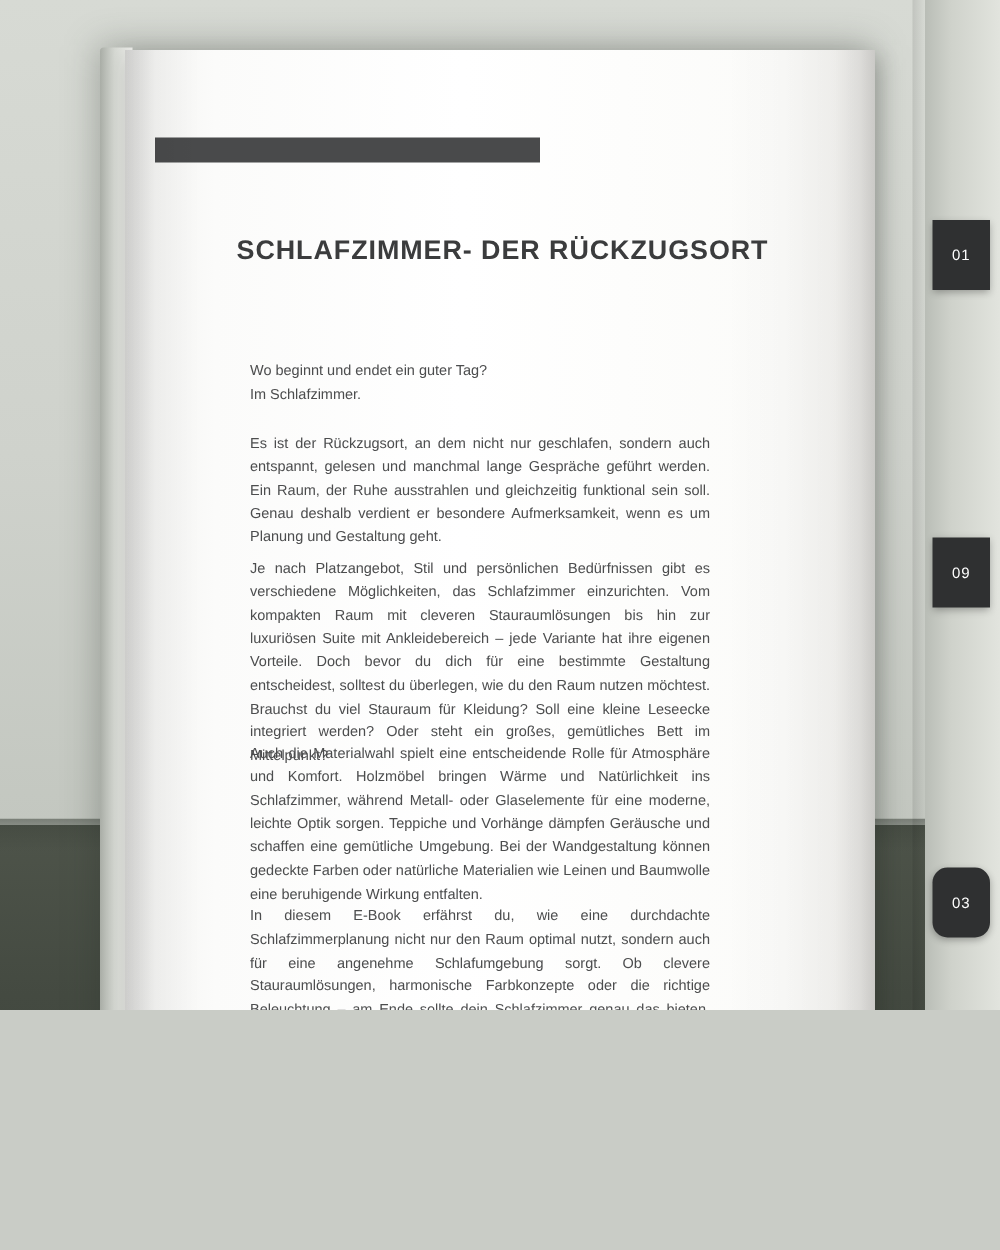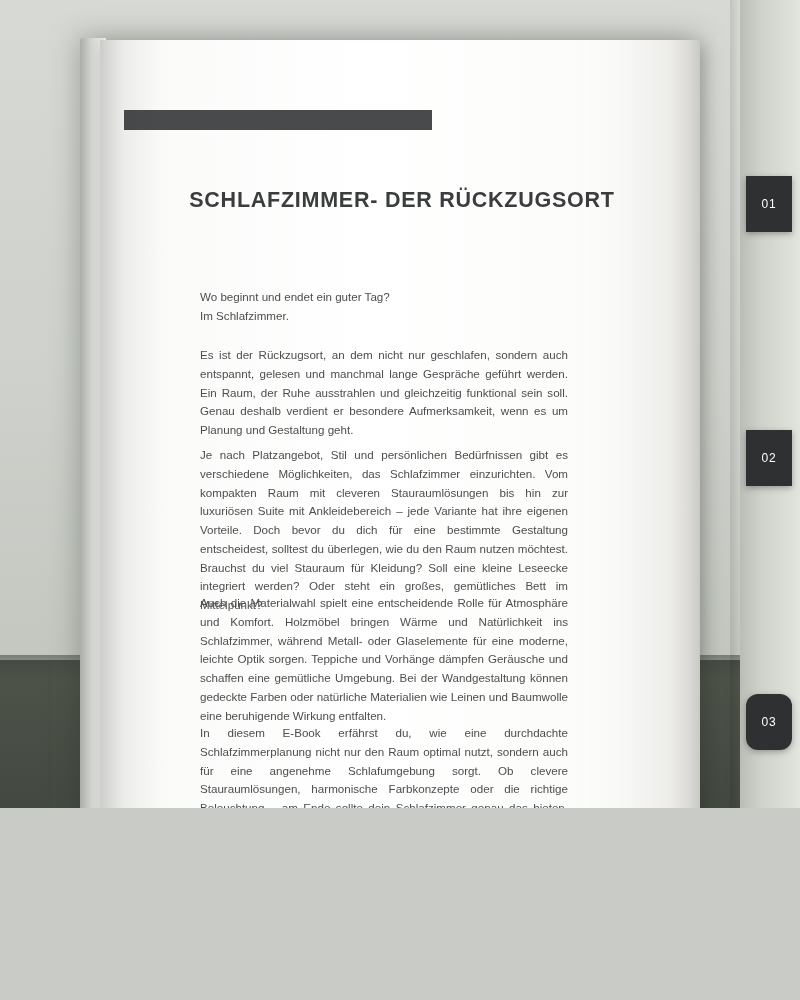--- a/index.html
+++ b/index.html
@@ -213,21 +213,21 @@
 
   <div class="bg-wall"></div>
   <div class="bg-floor"></div>
   <div class="bg-floor-shadow"></div>
 
   <div class="binder">
     <div class="tab tab-1">
       <span>01</span>
     </div>
     <div class="tab tab-2">
-      <span>02</span>
+      <span>09</span>
     </div>
     <div class="tab tab-3">
       <span>03</span>
     </div>
   </div>
   <div class="binder-edge"></div>
 
   <div class="book-shadow"></div>
   <div class="spine"></div>
 

